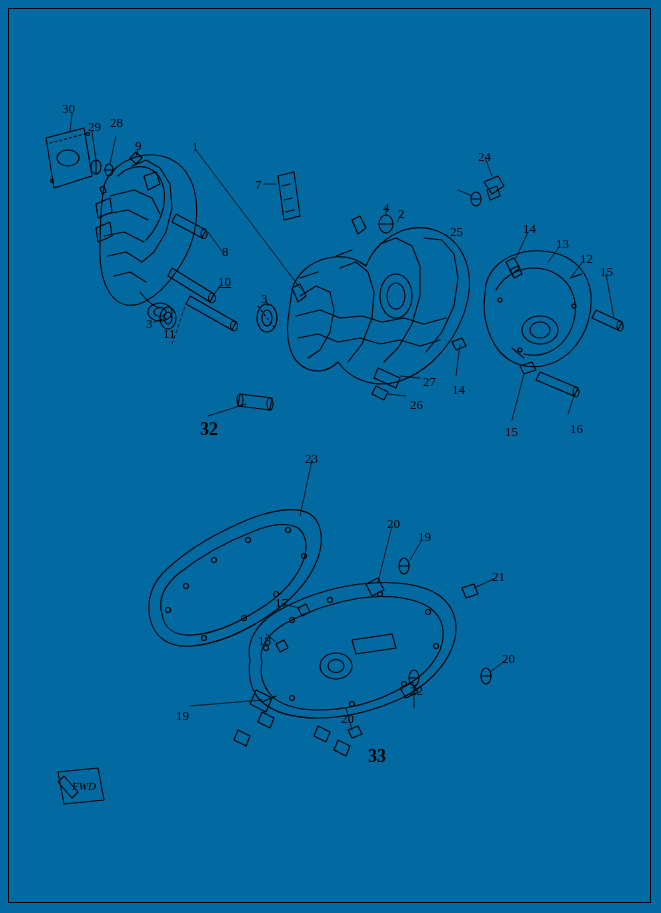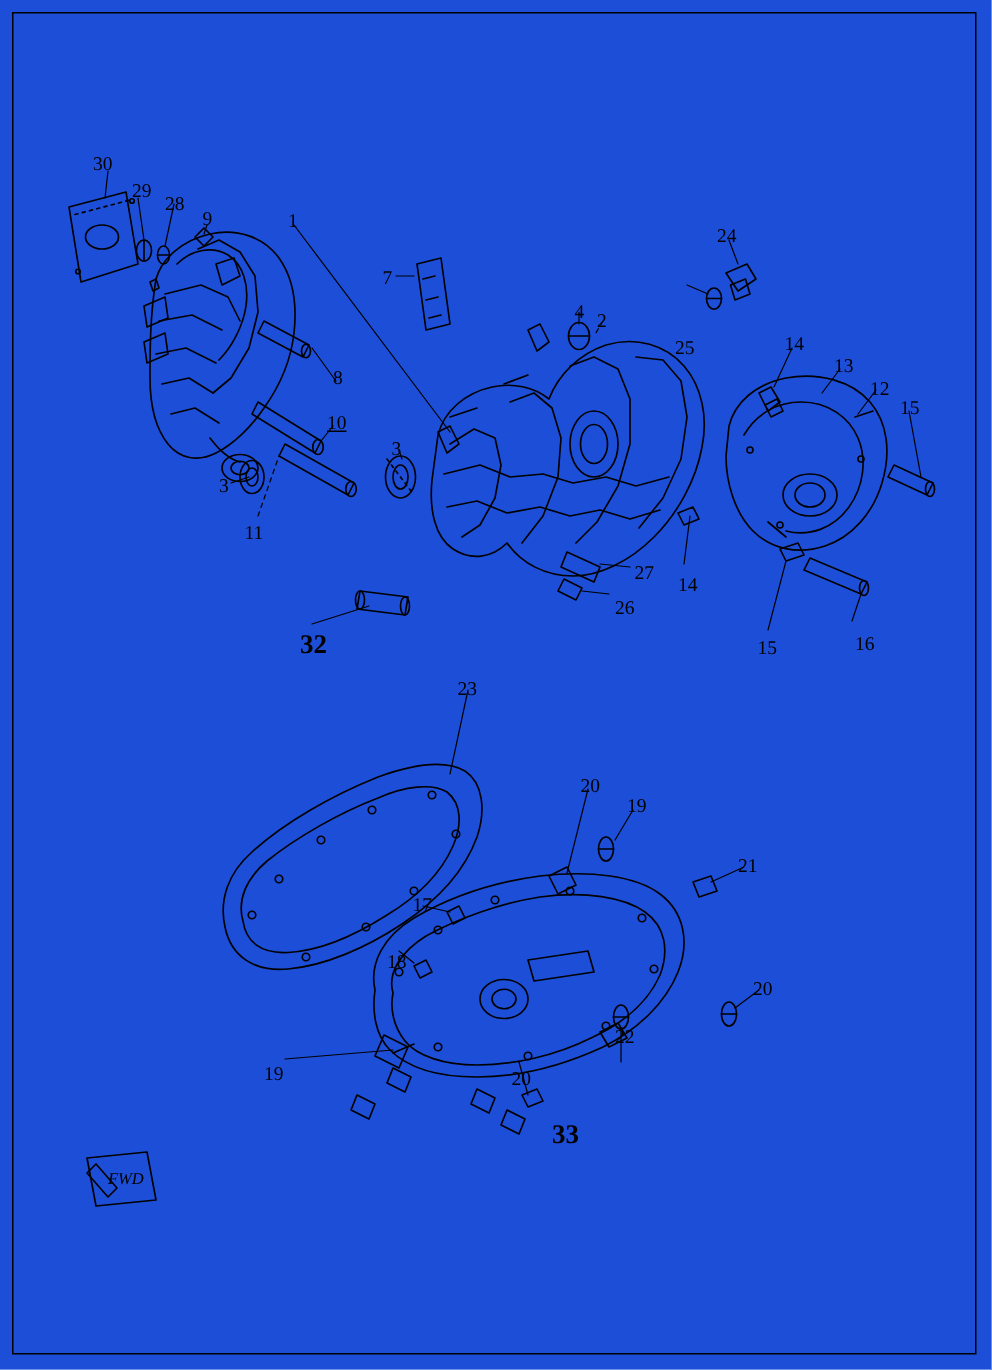--- a/index.html
+++ b/index.html
@@ -2,21 +2,21 @@
 <html><head>
 <meta charset="utf-8">
 <style>
   html,body{margin:0;padding:0;background:#ffffff;}
   body{
     font-family:"Liberation Serif", serif;
     width:661px;height:913px;position:relative;overflow:hidden;
   }
   #sheet{
     position:absolute;left:0;top:0;width:661px;height:913px;
-    background:#1d4ed8;
+    background:#0369a1;
   }
   #frame{
     position:absolute;left:8px;top:8px;width:643px;height:895px;
     border:1px solid #000;box-sizing:border-box;
   }
   svg.art{position:absolute;left:0;top:0;width:661px;height:913px;}
   .num{
     position:absolute;
     font-family:"Liberation Serif", serif;
     font-size:13px;color:#000;line-height:1;
@@ -287,37 +287,37 @@
       <path d="M506 660 L490 672"></path>
       <path d="M190 706 L262 700"></path>
       <path d="M346 708 L352 730"></path>
       <path d="M414 708 L414 686"></path>
     </g>
   </svg>
 
   <div id="labels">
       <div class="num" style="left: 62px; top: 102px;">30</div>
       <div class="num" style="left: 88px; top: 120px;">29</div>
-      <div class="num" style="left: 110px; top: 129px;">28</div>
+      <div class="num" style="left: 110px; top: 116px;">28</div>
       <div class="num" style="left: 135px; top: 139px;">9</div>
       <div class="num" style="left: 192px; top: 140px;">1</div>
       <div class="num" style="left: 255px; top: 178px;">7</div>
       <div class="num" style="left: 478px; top: 150px;">24</div>
       <div class="num" style="left: 450px; top: 181px; margin-top: 44px;">25</div>
       <div class="num" style="left: 383px; top: 201px;">4</div>
       <div class="num" style="left: 398px; top: 207px;">2</div>
       <div class="num" style="left: 523px; top: 222px;">14</div>
       <div class="num" style="left: 556px; top: 237px;">13</div>
       <div class="num" style="left: 580px; top: 252px;">12</div>
       <div class="num" style="left: 600px; top: 265px;">15</div>
       <div class="num" style="left: 222px; top: 245px;">8</div>
       <div class="num" style="left: 218px; top: 275px; text-decoration: underline;">10</div>
       <div class="num" style="left: 261px; top: 292px;">3</div>
       <div class="num" style="left: 146px; top: 317px;">3</div>
-      <div class="num" style="left: 163px; top: 348px;">11</div>
+      <div class="num" style="left: 163px; top: 327px;">11</div>
       <div class="num" style="left: 423px; top: 375px;">27</div>
       <div class="num" style="left: 410px; top: 398px;">26</div>
       <div class="num" style="left: 452px; top: 383px;">14</div>
       <div class="num" style="left: 505px; top: 425px;">15</div>
       <div class="num" style="left: 570px; top: 422px;">16</div>
       <div class="num bold" style="left: 200px; top: 420px;">32</div>
       <div class="num" style="left: 305px; top: 452px;">23</div>
       <div class="num" style="left: 387px; top: 517px;">20</div>
       <div class="num" style="left: 418px; top: 530px;">19</div>
       <div class="num" style="left: 492px; top: 570px;">21</div>

